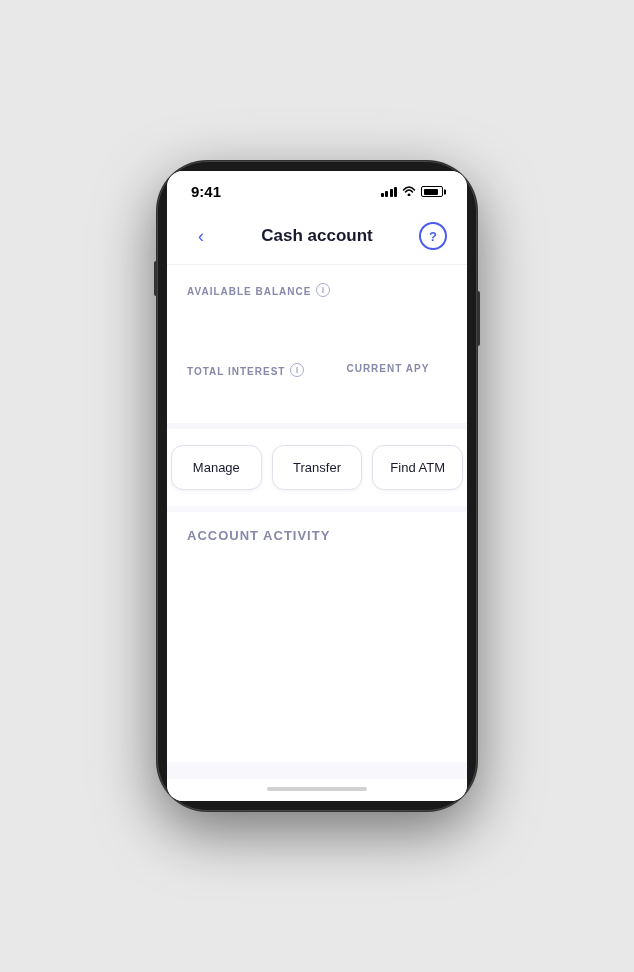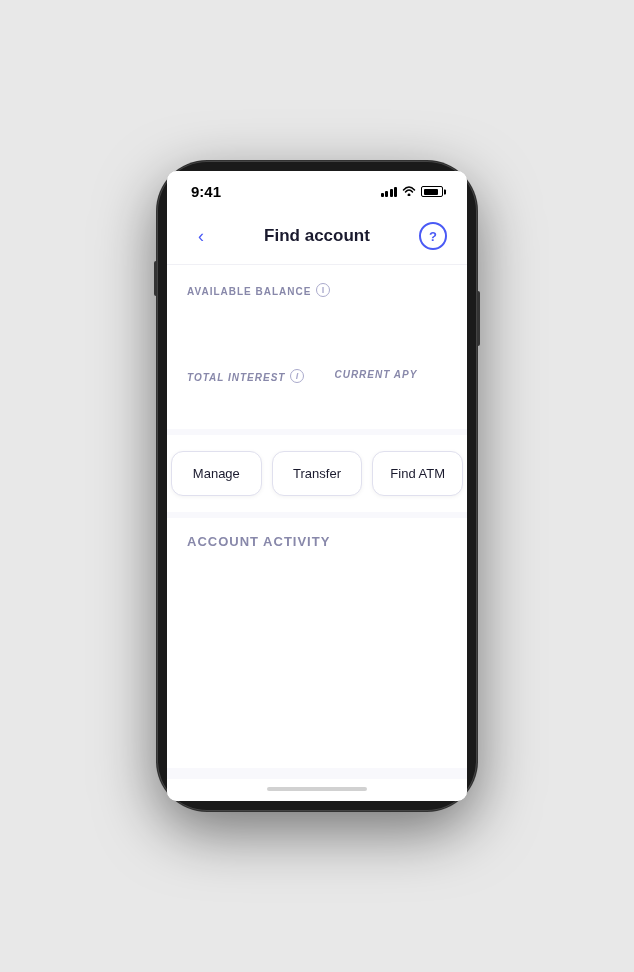--- a/index.html
+++ b/index.html
@@ -50,21 +50,21 @@
       width: 3px;
       height: 55px;
       background: #333;
       border-radius: 0 2px 2px 0;
     }
 
     .phone-inner {
       width: 100%;
       height: 100%;
       background: #ffffff;
-      border-radius: 10px;
+      border-radius: 16px;
       overflow: hidden;
       display: flex;
       flex-direction: column;
     }
 
     .status-bar {
       display: flex;
       justify-content: space-between;
       align-items: center;
       padding: 12px 24px 8px;
@@ -217,23 +217,22 @@
     .balance-value {
       font-size: 32px;
       font-weight: 300;
       color: #1a1a2e;
       margin-top: 6px;
       min-height: 42px;
     }
 
     .stats-row {
       display: flex;
-      margin-top: 24px;
-      gap: 30px;
-      font-style: italic;
+      margin-top: 18px;
+      gap: 42px;
     }
 
     .stat-item {
       display: flex;
       flex-direction: column;
       gap: 4px;
     }
 
     .stat-value {
       font-size: 16px;
@@ -326,21 +325,21 @@
         </div>
       </div>
     </div>
 
     <div class="screen-content">
 
       <div class="header">
         <div class="back-button">
           <span class="back-arrow">‹</span>
         </div>
-        <span class="header-title">Find account</span>
+        <span class="header-title">Cash account</span>
         <div class="help-button">
           <span class="help-text">?</span>
         </div>
       </div>
 
       <div class="balance-section">
         <div class="section-label">
           <span>AVAILABLE BALANCE</span>
           <div class="info-icon">i</div>
         </div>

